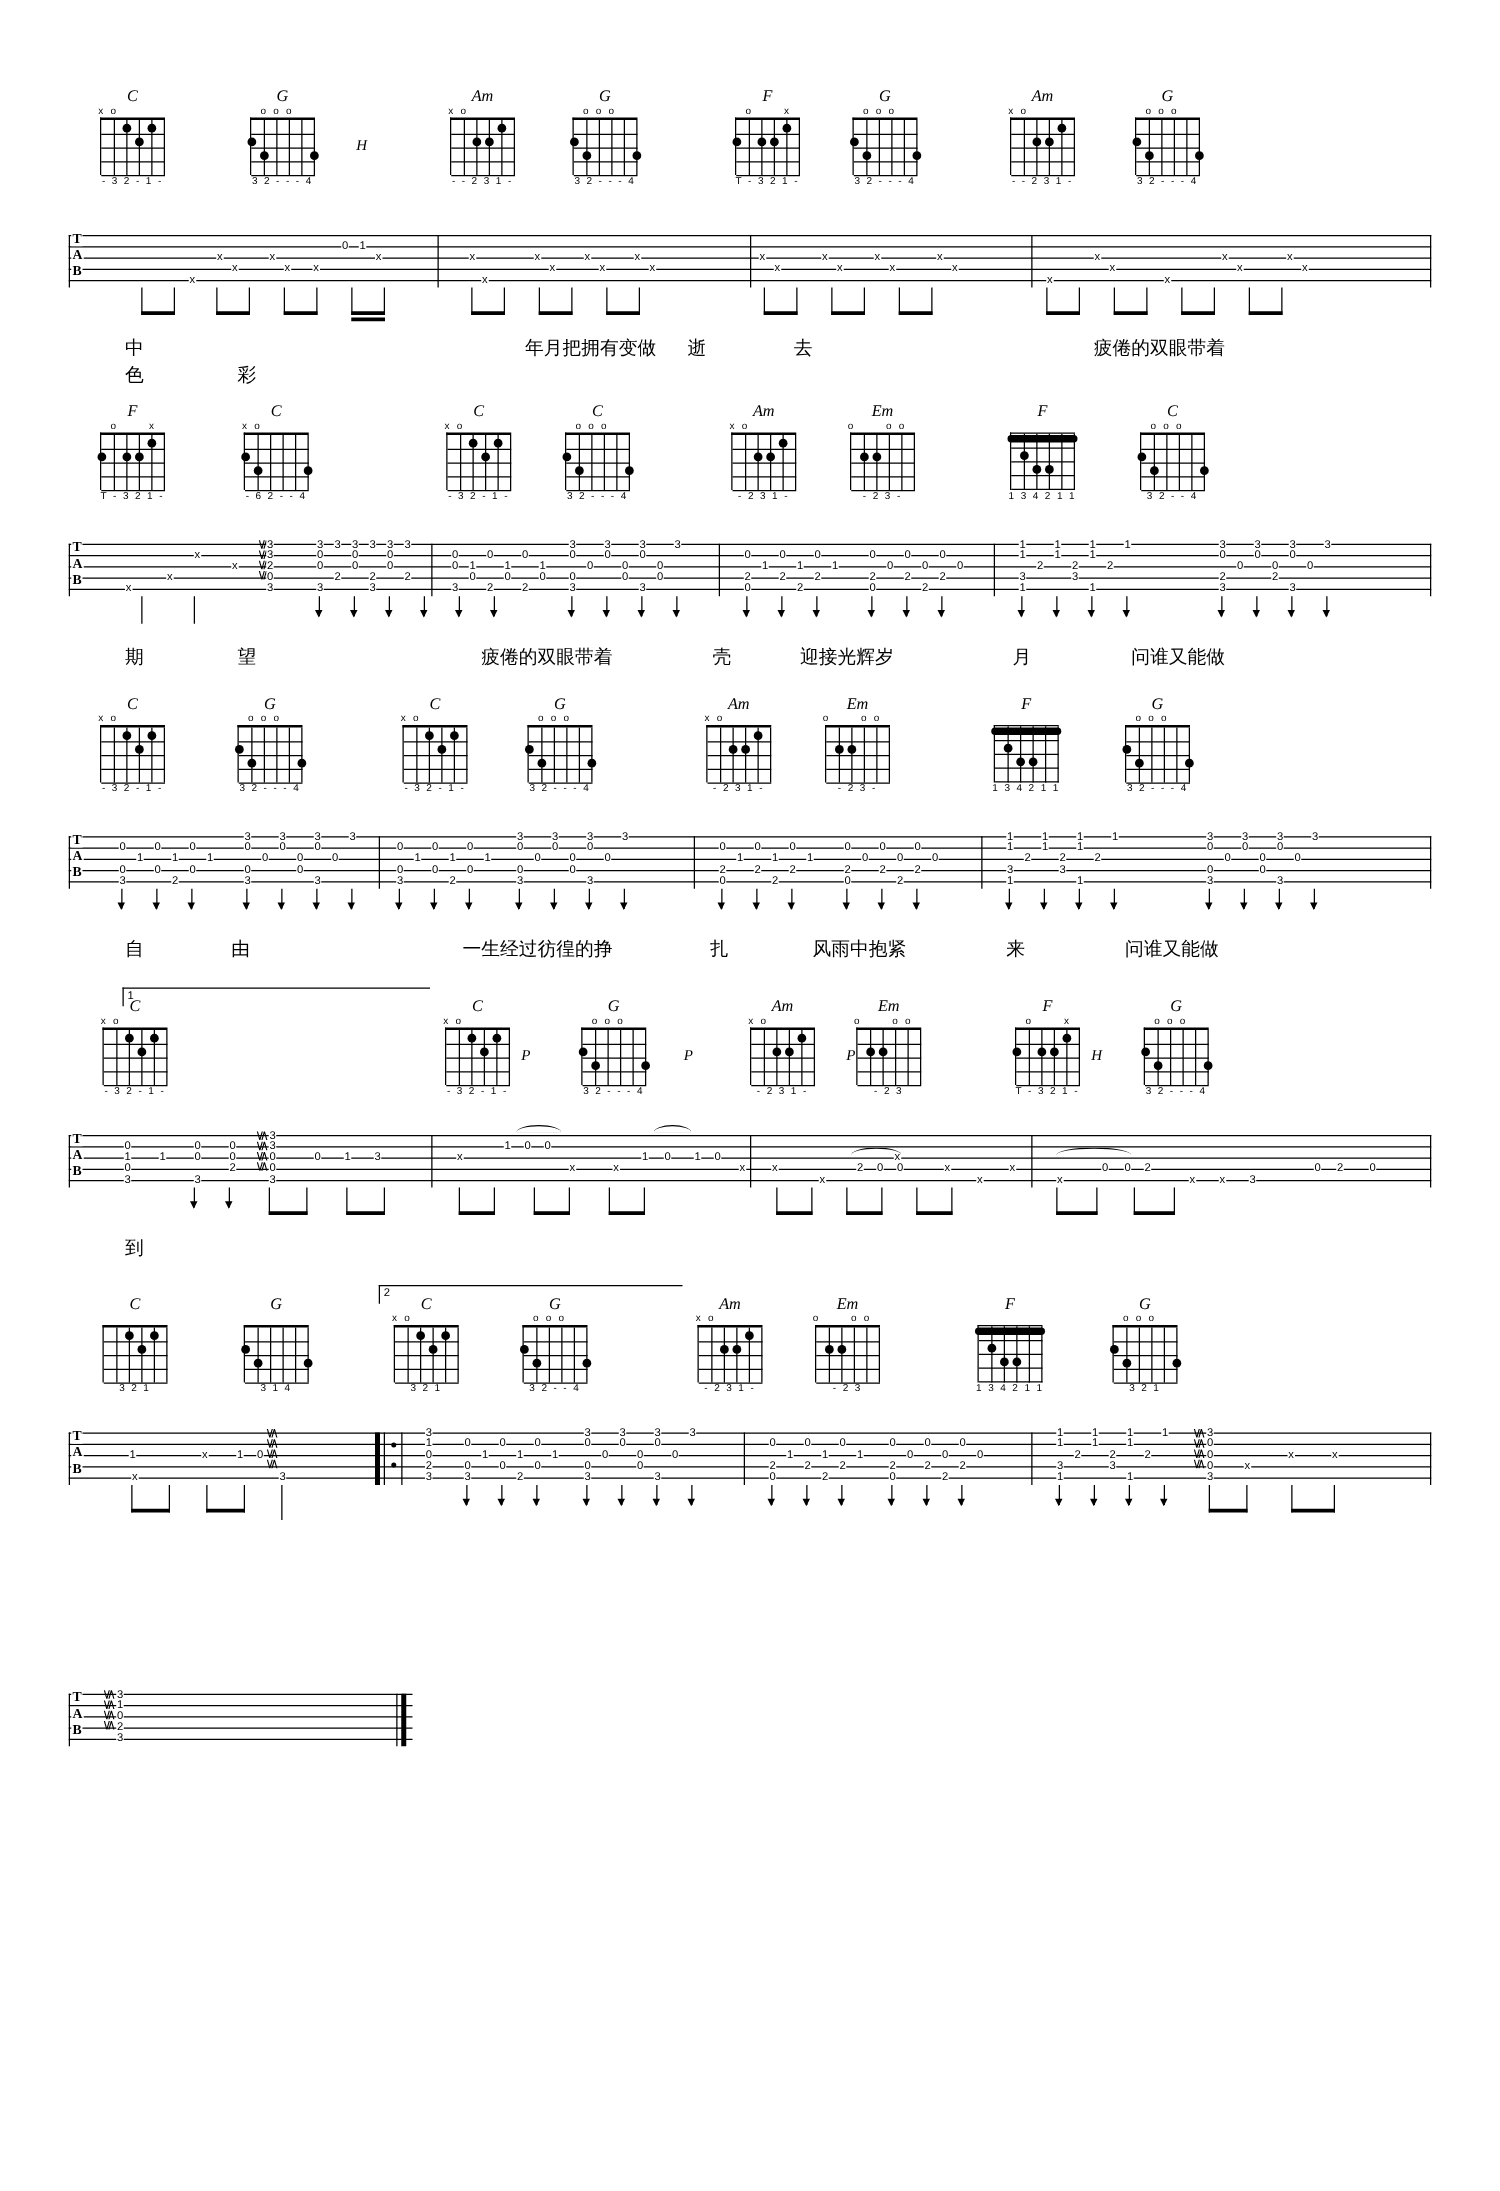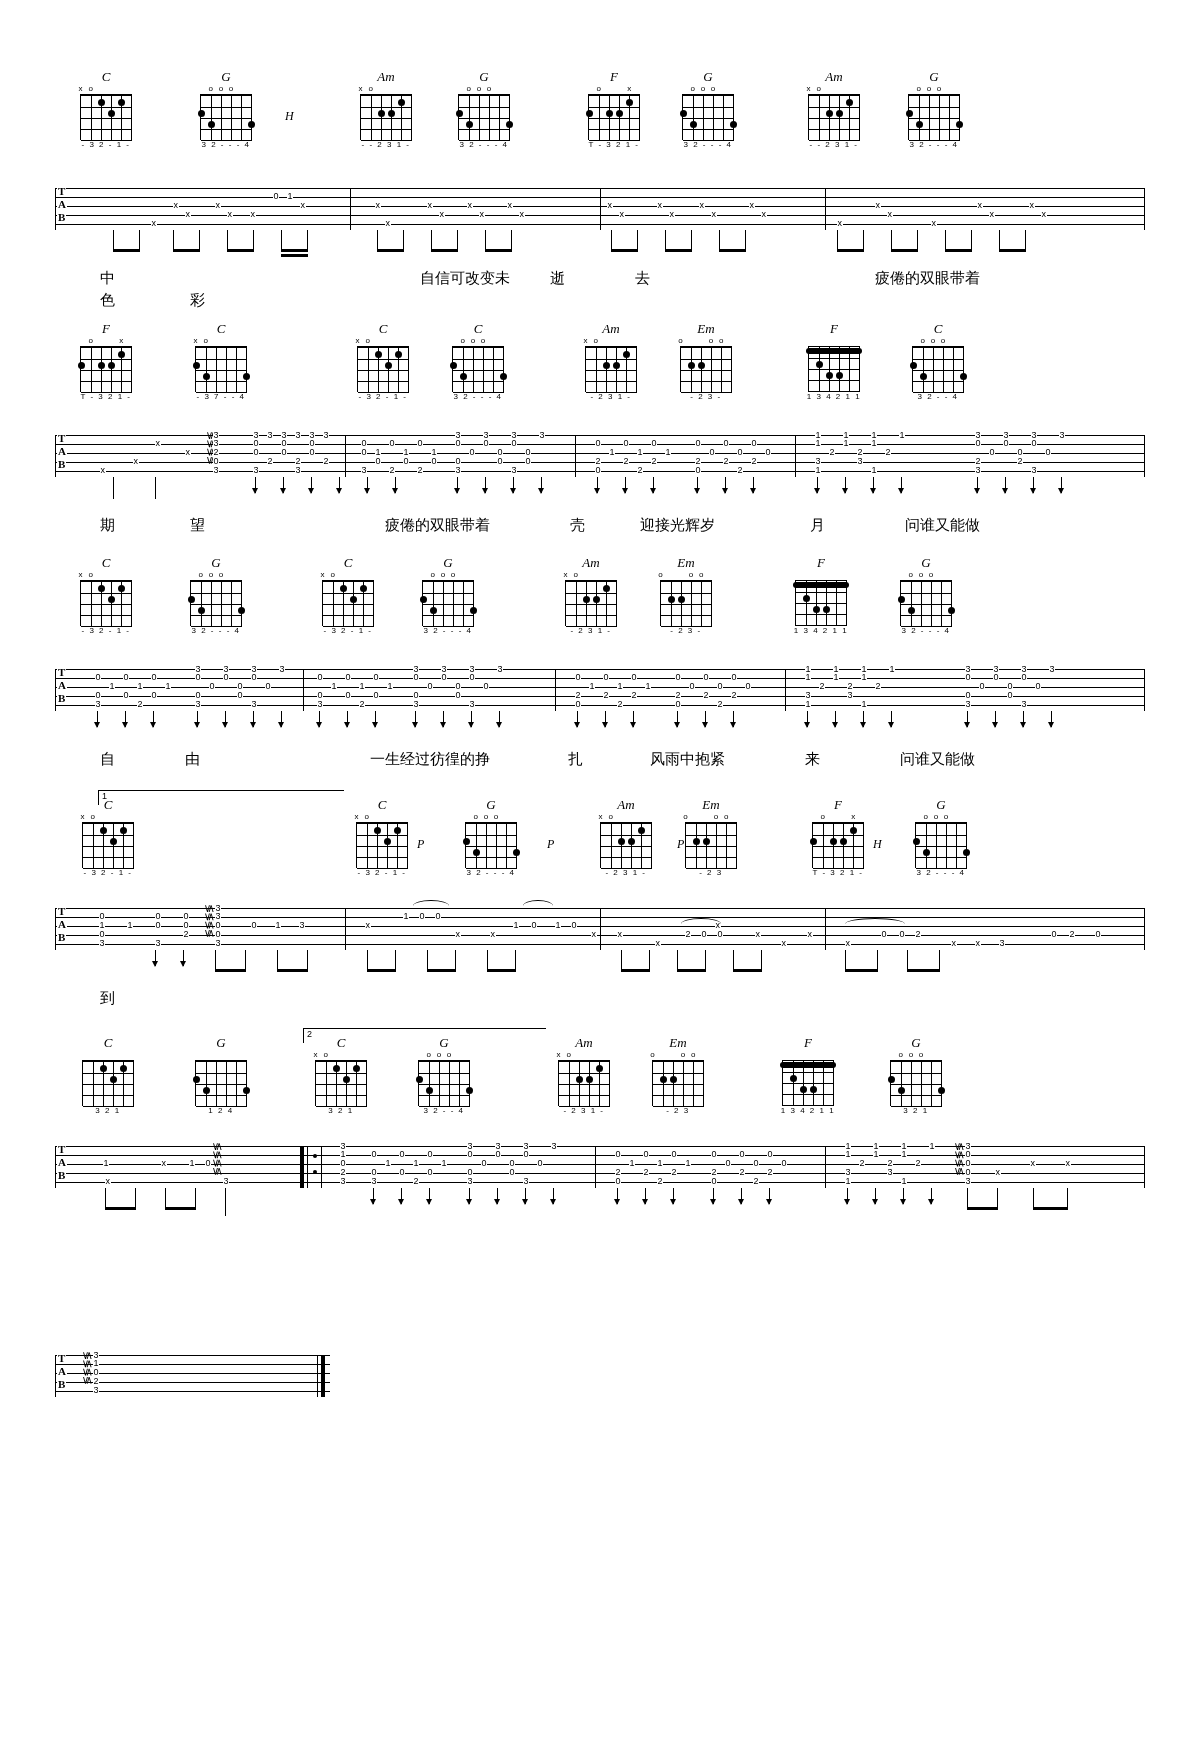--- a/index.html
+++ b/index.html
@@ -530,21 +530,21 @@
       <div class="stem" style="left:916px;top:42px;height:22px"></div>
       <div class="beam" style="left:890px;top:61px;width:27px"></div>
       <div class="stem" style="left:944px;top:42px;height:22px"></div>
       <div class="stem" style="left:970px;top:42px;height:22px"></div>
       <div class="beam" style="left:944px;top:61px;width:27px"></div>
     </div>
 
     <div class="lyric" style="left:45px;top:200px">中</div>
     <div class="lyric" style="left:45px;top:222px">色</div>
     <div class="lyric" style="left:135px;top:222px">彩</div>
-    <div class="lyric" style="left:365px;top:200px">自信可改变未</div>
+    <div class="lyric" style="left:365px;top:200px">年月把拥有变做</div>
     <div class="lyric" style="left:495px;top:200px">逝</div>
     <div class="lyric" style="left:580px;top:200px">去</div>
     <div class="lyric" style="left:820px;top:200px">疲倦的双眼带着</div>
   </div>
 
   <div class="system" style="top:322px;height:200px;">
 
     <div class="chordbox" style="left:20px;top:0;">
       <div class="chord-name">F</div>
       <div class="chord-top">
@@ -590,21 +590,21 @@
           <div class="v" style="left:40px"></div>
           <div class="v" style="left:50px"></div>
         <div class="h" style="top:11px"></div>
           <div class="h" style="top:22px"></div>
           <div class="h" style="top:33px"></div>
           <div class="h" style="top:44px"></div>
         <div class="dot" style="left:-3px;top:14px"></div>
           <div class="dot" style="left:7px;top:25px"></div>
           <div class="dot" style="left:47px;top:25px"></div>
       </div>
-      <div class="fingers">- 3 7 - - 4</div>
+      <div class="fingers">- 6 2 - - 4</div>
     </div>
 
     <div class="chordbox" style="left:297px;top:0;">
       <div class="chord-name">C</div>
       <div class="chord-top">
           <span>x</span>
           <span>o</span>
           <span></span>
           <span></span>
           <span></span>
@@ -1670,21 +1670,21 @@
           <div class="v" style="left:40px"></div>
           <div class="v" style="left:50px"></div>
         <div class="h" style="top:11px"></div>
           <div class="h" style="top:22px"></div>
           <div class="h" style="top:33px"></div>
           <div class="h" style="top:44px"></div>
         <div class="dot" style="left:-3px;top:14px"></div>
           <div class="dot" style="left:7px;top:25px"></div>
           <div class="dot" style="left:47px;top:25px"></div>
       </div>
-      <div class="fingers">1 2        4</div>
+      <div class="fingers">3 1        4</div>
     </div>
 
     <div class="chordbox" style="left:255px;top:8px;">
       <div class="chord-name">C</div>
       <div class="chord-top">
           <span>x</span>
           <span>o</span>
           <span></span>
           <span></span>
           <span></span>

